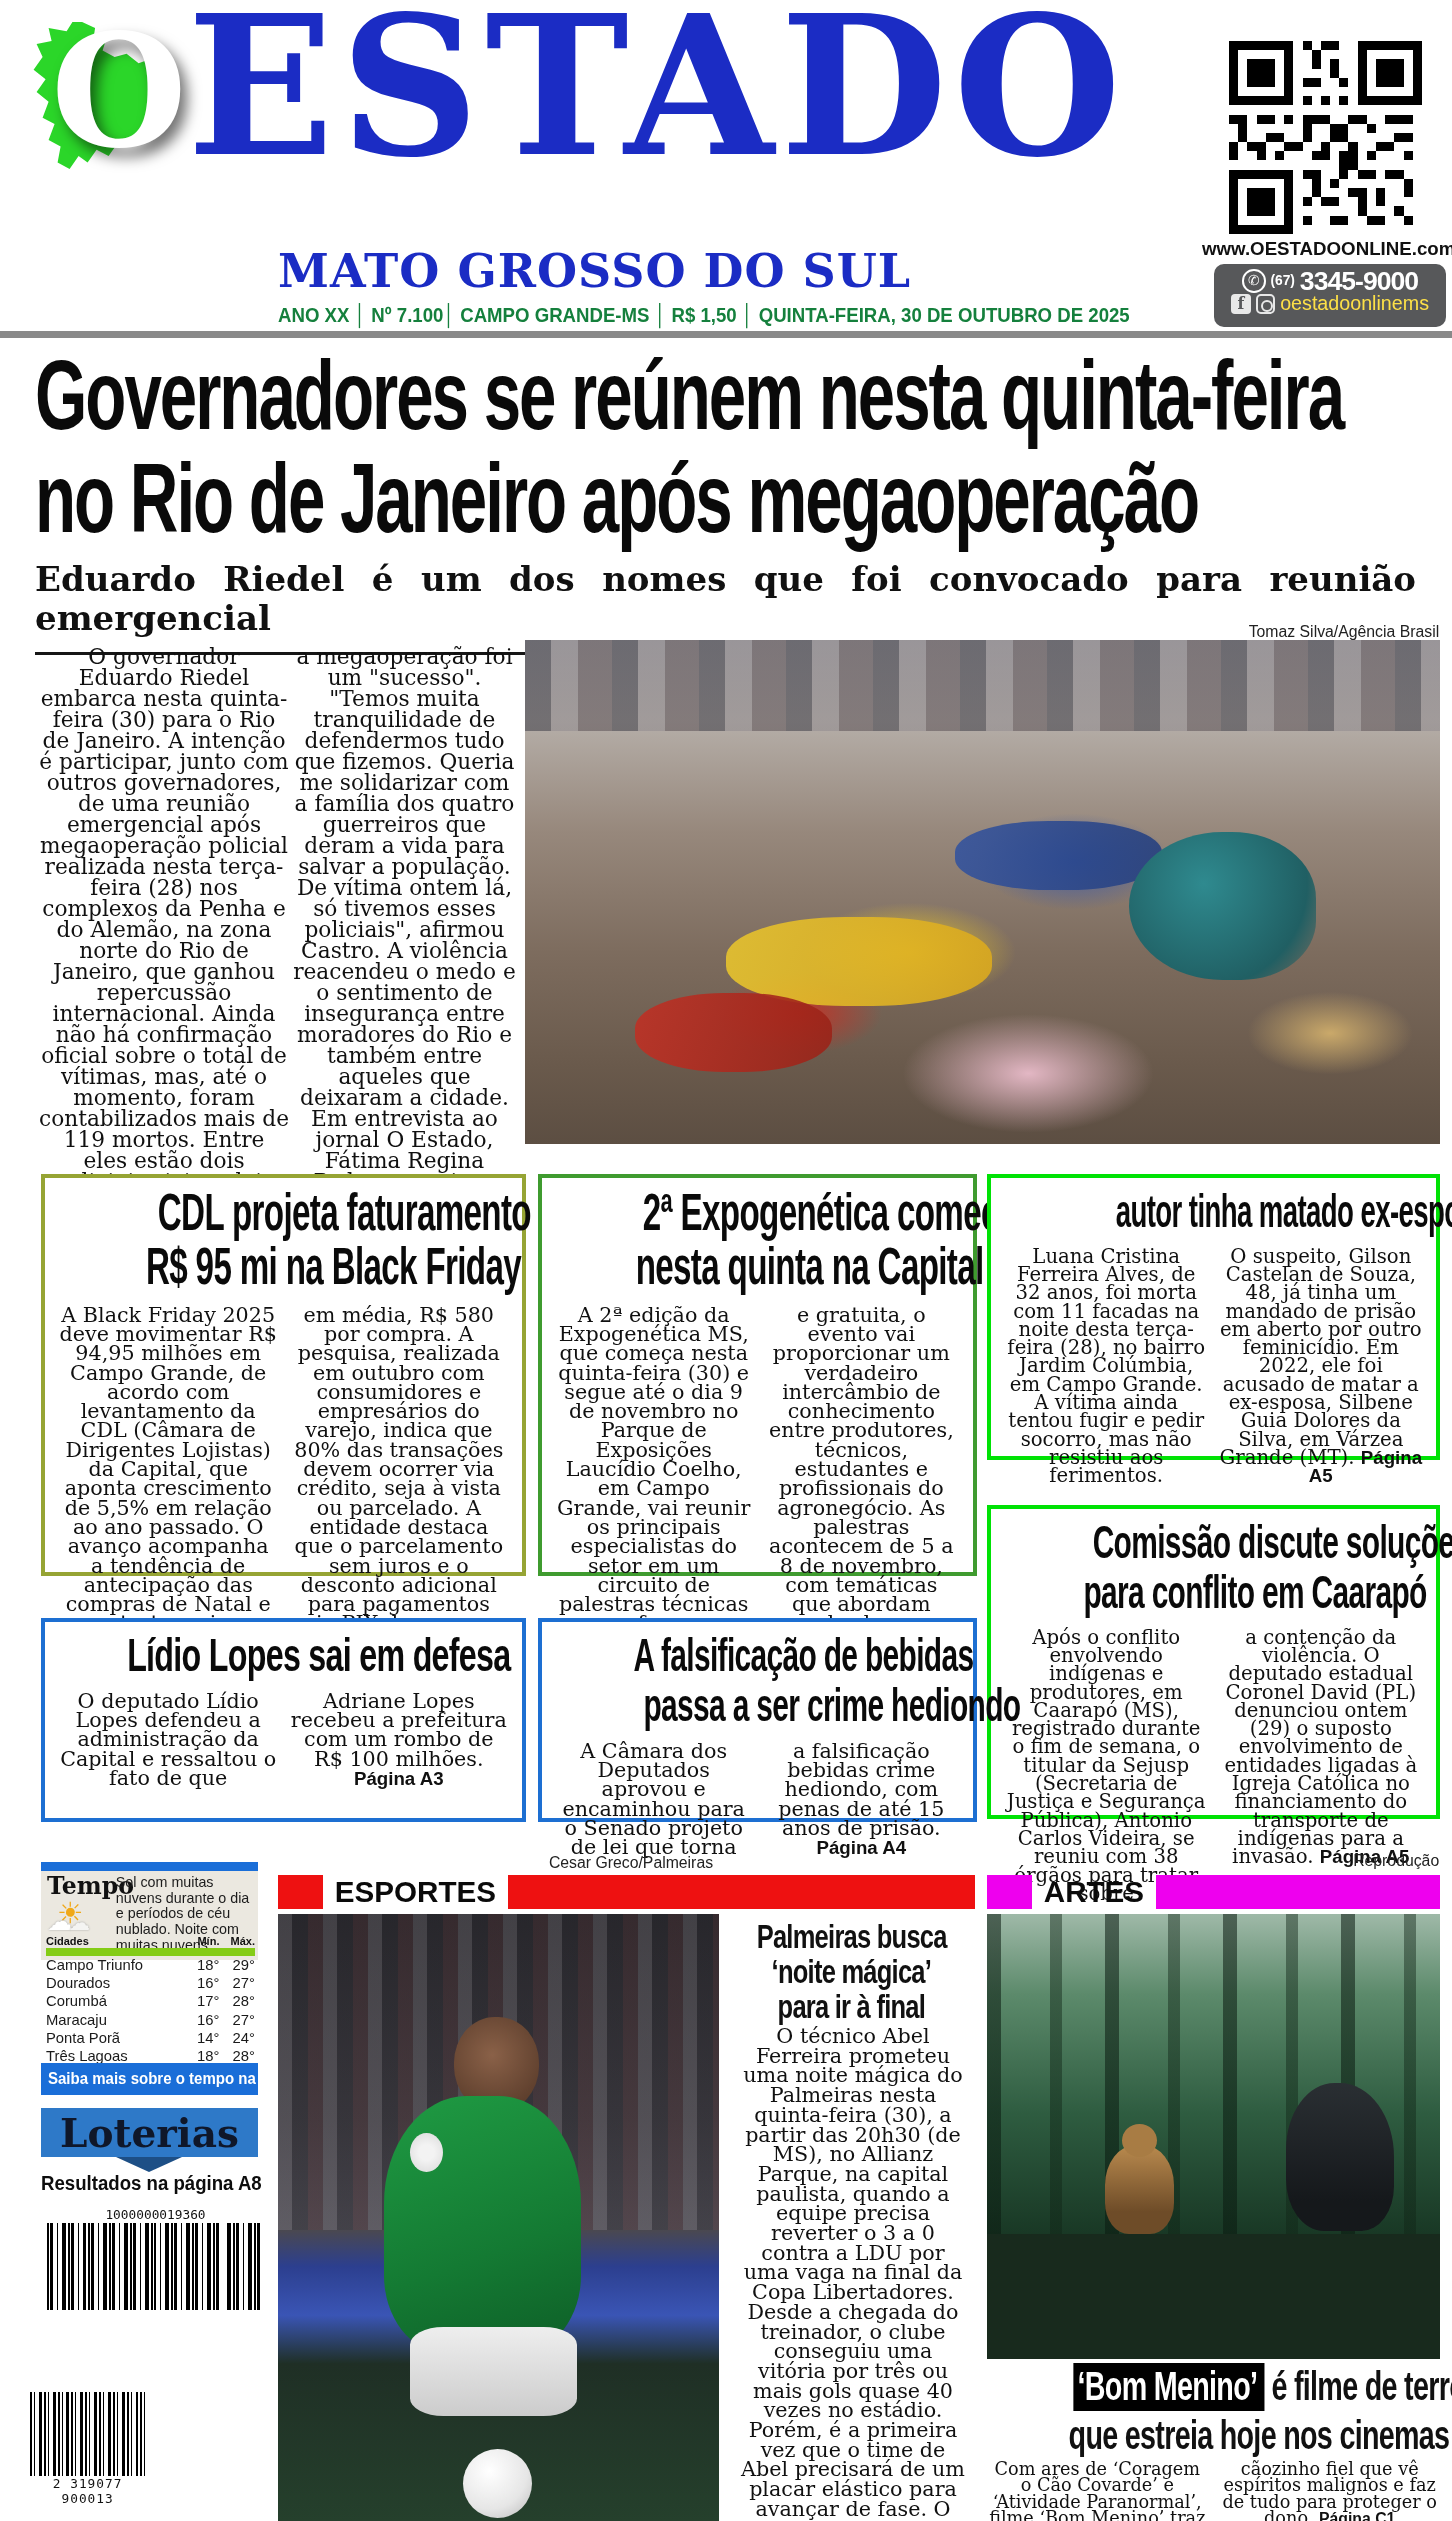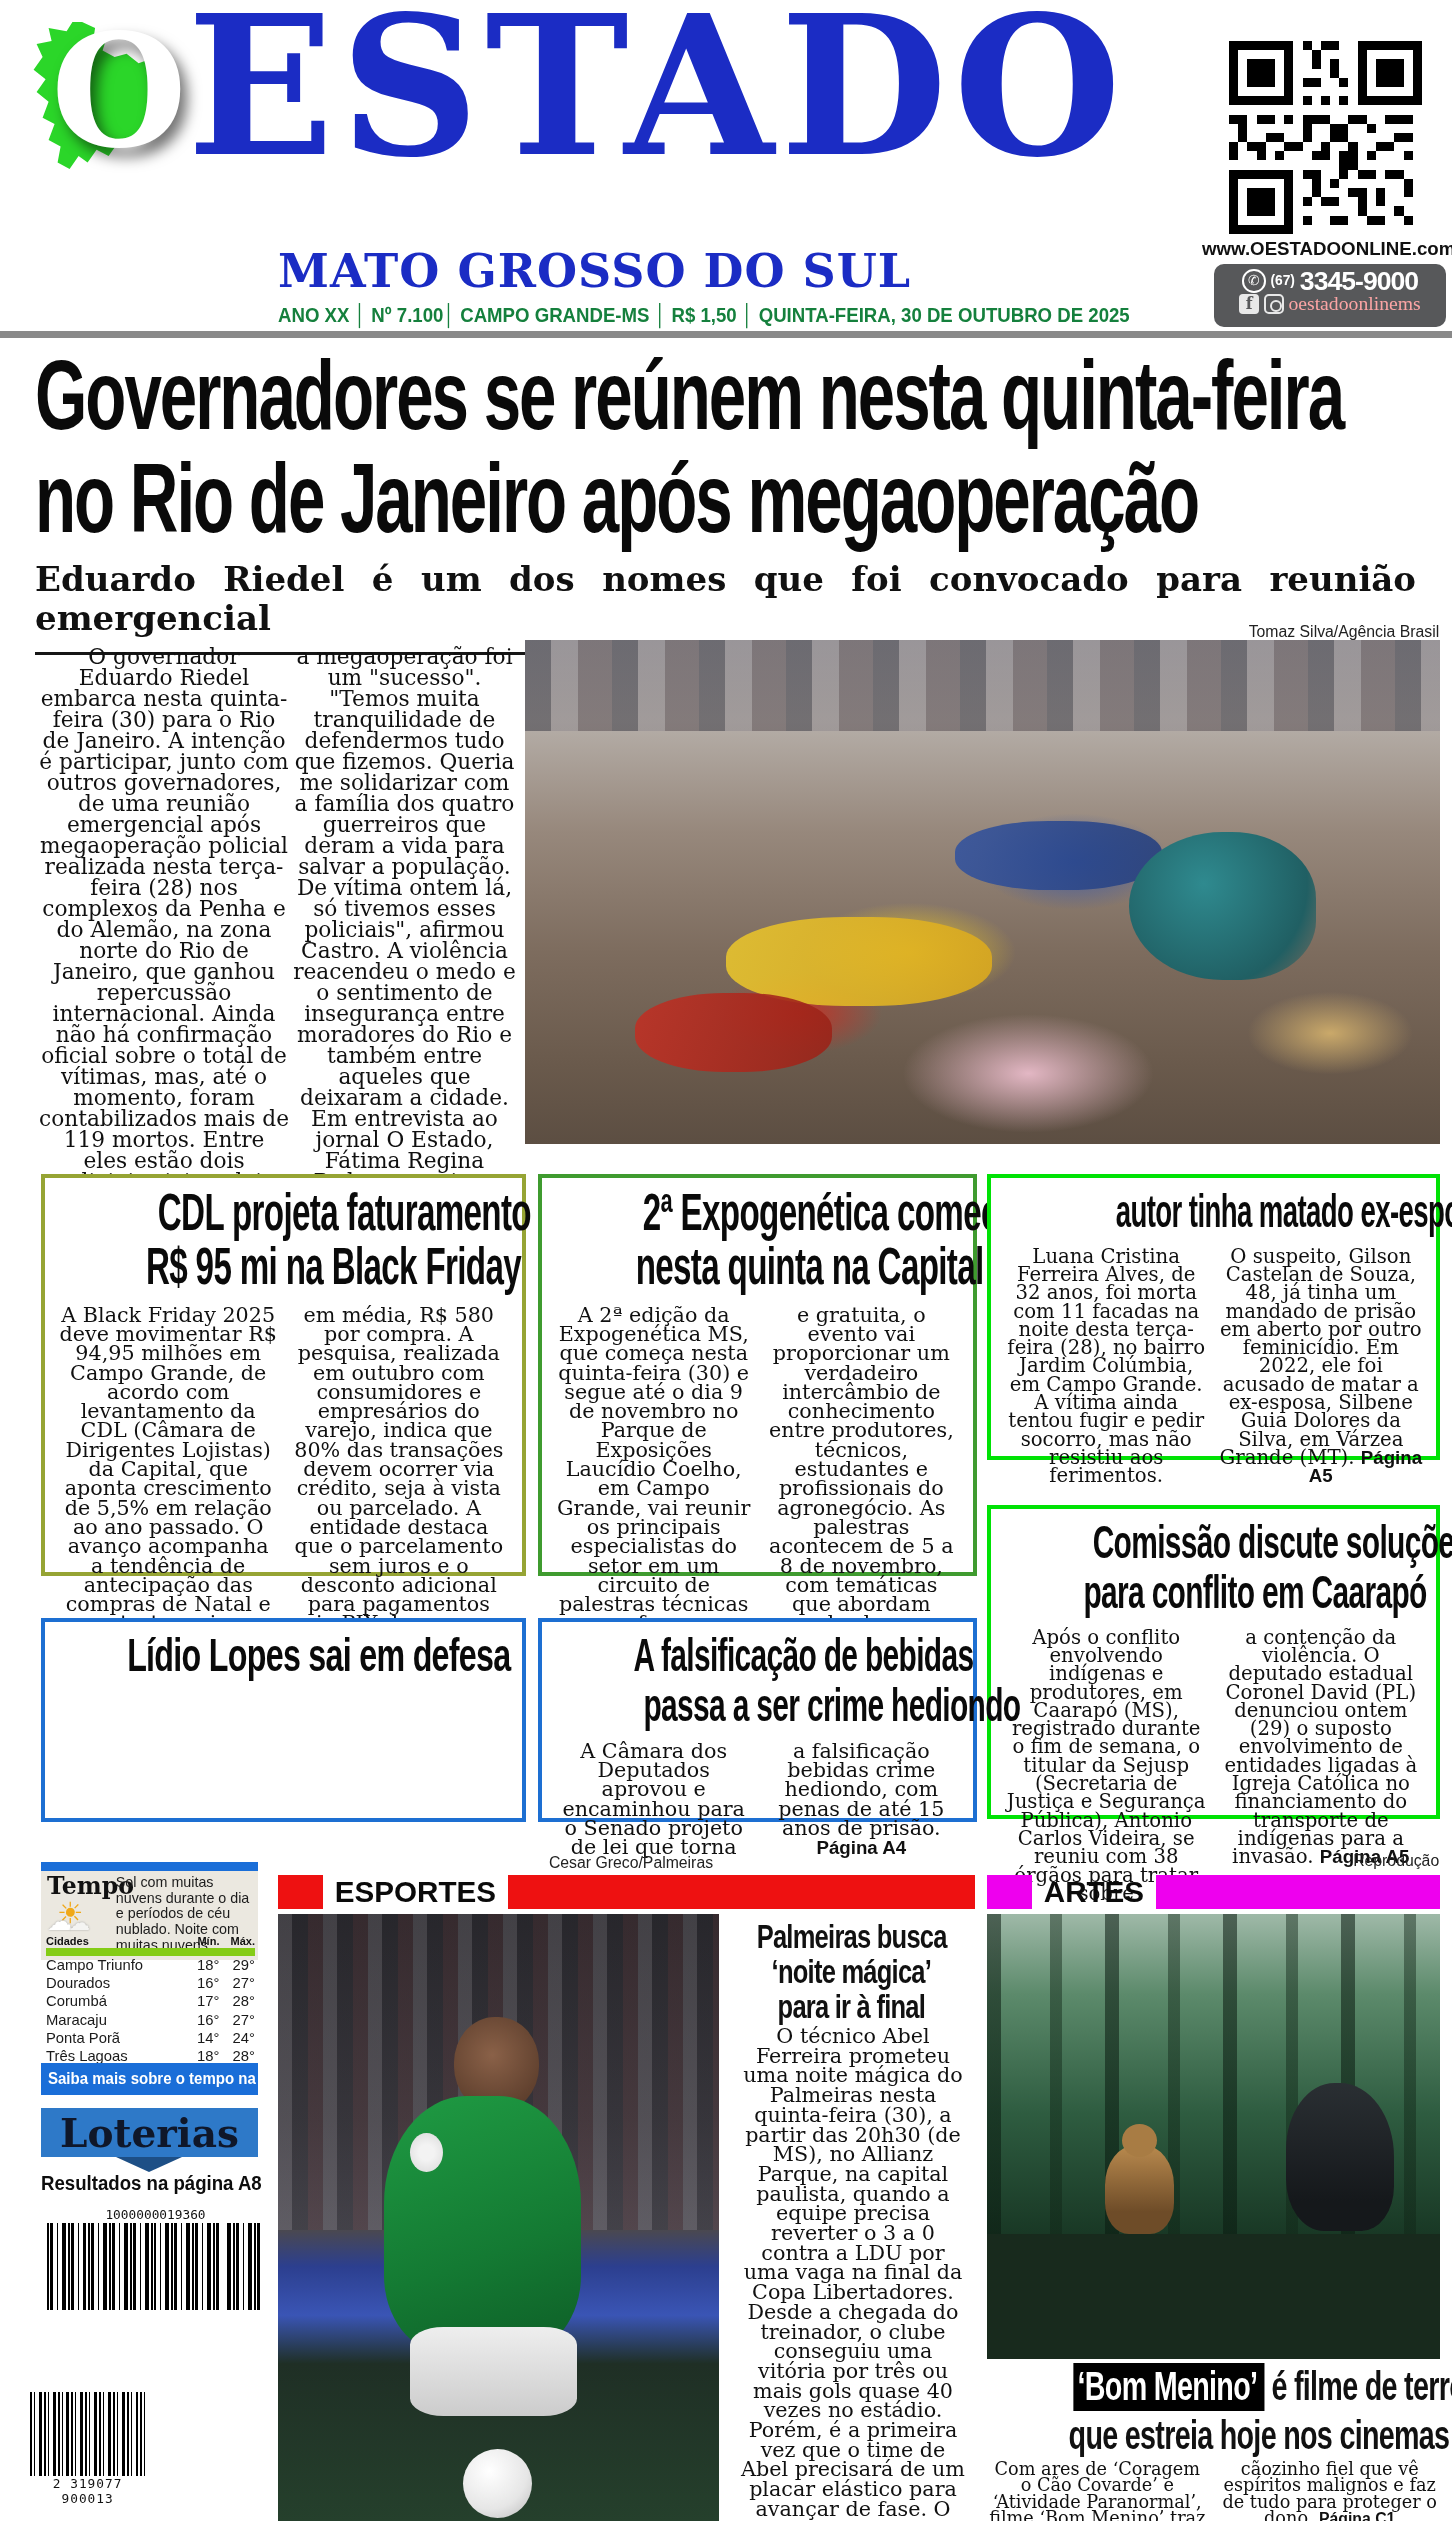--- a/index.html
+++ b/index.html
@@ -37,21 +37,21 @@
   }
   .contact .row { display:flex; align-items:center; justify-content:center; gap:4.9px; line-height:1; }
   .phone-circ { display:inline-flex; align-items:center; justify-content:center;
     width:23.6px; height:23.6px; border:2px solid #fff; border-radius:50%; font-size:13.8px; }
   .ph-area { font-size:13.8px; font-weight:700; }
   .ph-num { font-size:26.6px; font-weight:700; letter-spacing:-1px; }
   .fb-ic { display:inline-flex; align-items:center; justify-content:center; width:19.7px; height:19.7px;
     background:#e8e8e8; color:#57585a; border-radius:3.9px; font-weight:700; font-size:15.8px; font-family:"DejaVu Serif",serif; }
   .ig-ic { position:relative; display:inline-block; width:19.7px; height:19.7px; border:2px solid #e8e8e8; border-radius:4.9px; }
   .ig-ic::after { content:""; position:absolute; left:3.9px; top:3.9px; width:7.9px; height:7.9px; border:2px solid #e8e8e8; border-radius:50%; }
-  .handle { font-size:19.7px; color:#fca5a5;font-family:Liberation Serif, serif; }
+  .handle { font-size:19.7px; color:#fde047; }
   .subtitle { left:278px; top:244px; font-family:"DejaVu Serif",serif; font-weight:700;
     font-size:46px; color:var(--logo-blue,#1b2cc4); letter-spacing:1px; }
   .dateline { left:278px; top:303px; font-weight:700; font-size:20.7px; color:#15803d; }
   .head-rule { left:0; top:331px; width:1453px; height:6.9px; background:#898989; }
 
   
   .hl { left:35px; top:343px; width:1381px; }
   .hl .line { display:block; font-weight:900; font-size:99px; line-height:103px;
     letter-spacing:-3px; color:#0a0a0a; }
   .subhead { left:35px; top:560px; width:1381px; font-family:"DejaVu Serif",serif; font-weight:700;
@@ -341,20 +341,24 @@
     <div class="bx-cols">
       <p class="bx-col t20">Após o conflito envolvendo indígenas e produtores, em Caarapó (MS), registrado durante o fim de semana, o titular da Sejusp (Secretaria de Justiça e Segurança Pública), Antonio Carlos Videira, se reuniu com 38 órgãos para tratar sobre</p>
       <p class="bx-col t20"><span>a contenção da violência. O deputado estadual Coronel David (PL) denunciou ontem (29) o suposto envolvimento de entidades ligadas à Igreja Católica no financiamento do transporte de indígenas para a invasão.</span> <b class="pg">Página A5</b></p>
     </div>
   </div>
 
   <div class="news-box box-lidio">
     <div class="bx-head hl46">
       <span class="bline"><span class="sq sx70">Lídio Lopes sai em defesa</span></span>
     </div>
+    <div class="bx-cols">
+      <p class="bx-col t21">O deputado Lídio Lopes defendeu a administração da Capital e ressaltou o fato de que</p>
+      <p class="bx-col t21"><span>Adriane Lopes recebeu a prefeitura com um rombo de R$ 100 milhões.</span> <b class="pg">Página A3</b></p>
+    </div>
   </div>
 
   <div class="news-box box-bebidas">
     <div class="bx-head hl46">
       <span class="bline"><span class="sq sx65">A falsificação de bebidas</span></span>
       <span class="bline"><span class="sq sx65">passa a ser crime hediondo</span></span>
     </div>
     <div class="bx-cols">
       <p class="bx-col t21">A Câmara dos Deputados aprovou e encaminhou para o Senado projeto de lei que torna</p>
       <p class="bx-col t21"><span>a falsificação bebidas crime hediondo, com penas de até 15 anos  de prisão.</span> <b class="pg">Página A4</b></p>

